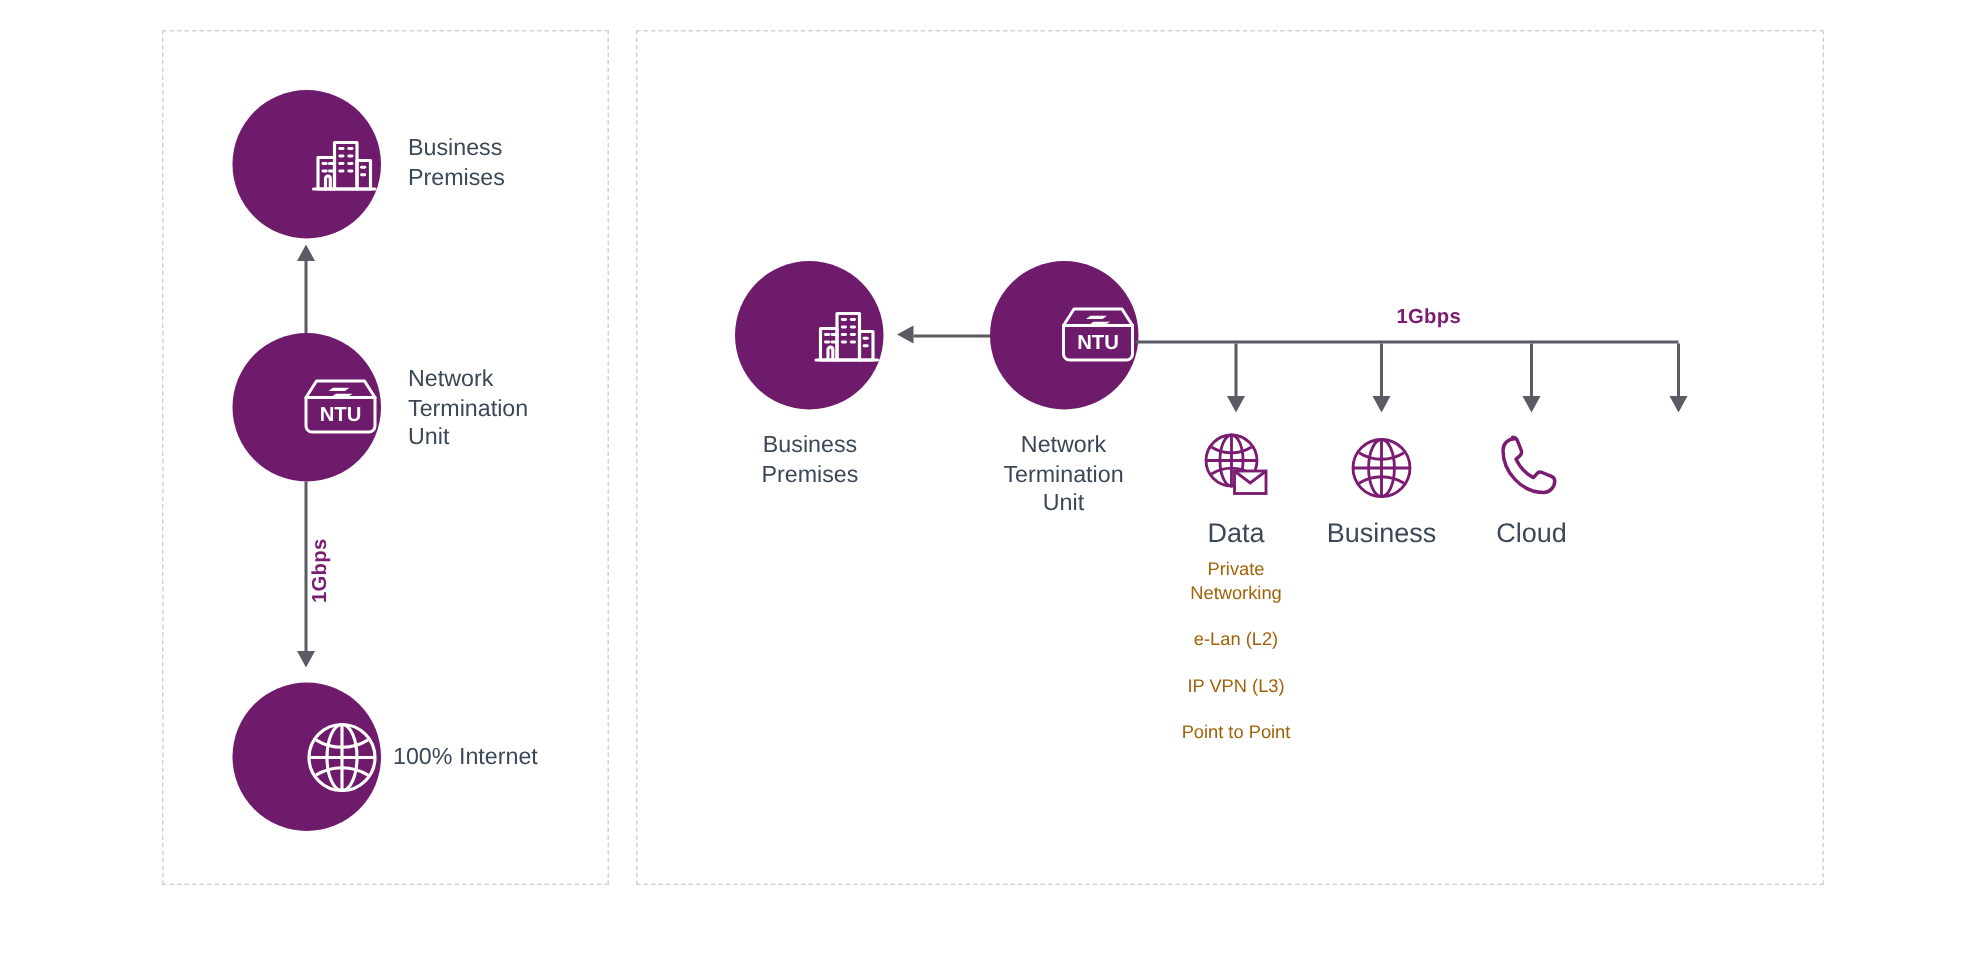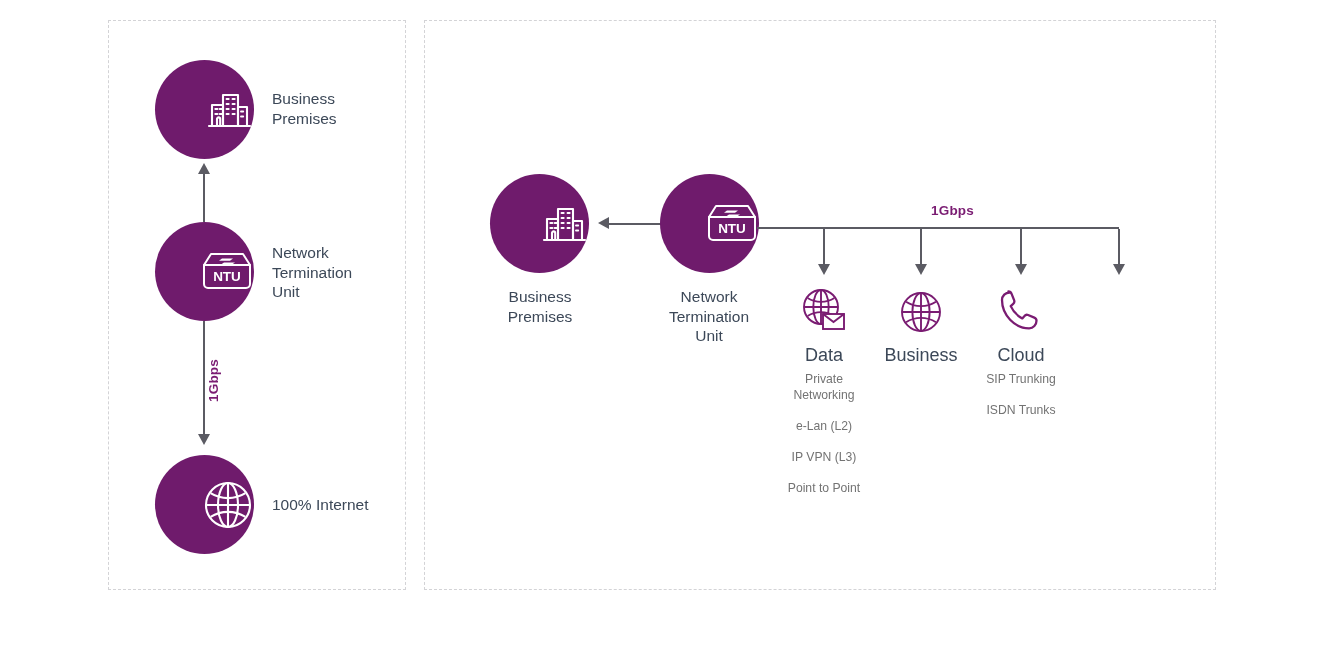--- a/index.html
+++ b/index.html
@@ -108,21 +108,21 @@
     align-items: center;
     justify-content: center;
   }
   .service-title {
     color: #3C4858;
     font-size: 18px;
     line-height: 20px;
     margin-top: 4px;
   }
   .service-sub {
-    color: #737373;
+    color: #a16207;
     font-size: 12.2px;
     line-height: 15.5px;
     margin-top: 7px;
     white-space: pre-line;
   }
 </style>
 </head>
 <body>
 
 <div id="stage">
@@ -187,21 +187,21 @@
       <svg width="52" height="52" viewBox="0 0 52 52" fill="none" stroke="#ffffff" stroke-width="2.1">
         <circle cx="26" cy="26" r="22"></circle>
         <ellipse cx="26" cy="26" rx="10" ry="22"></ellipse>
         <path d="M4 26 h44"></path>
         <path d="M8.6 14.2 a33 33 0 0 0 34.8 0"></path>
         <path d="M8.6 37.8 a33 33 0 0 1 34.8 0"></path>
         <path d="M26 4 v44"></path>
       </svg>
     </span>
   </div>
-  <div class="node-label" style="left:272px; top:495px; width:150px;">100% Internet</div>
+  <div class="node-label" style="left:262px; top:495px; width:150px;">100% Internet</div>
 
   <div class="node-circle" style="left:490px; top:174px; width:99px; height:99px;">
     <span>
       <svg width="50" height="50" viewBox="0 0 50 50" fill="none" stroke="#ffffff" stroke-width="2.1" stroke-linejoin="round" stroke-linecap="round">
         <path d="M19 10 h15 v31 h-15 z"></path>
         <path d="M8 20 h11 v21 h-11 z"></path>
         <path d="M34 22 h9 v19 h-9 z"></path>
         <path d="M5 41 h41"></path>
         <g stroke-width="1.9">
           <path d="M22.5 14 h2.2"></path>
@@ -303,19 +303,16 @@
       <svg width="50" height="50" viewBox="0 0 50 50" fill="none" stroke="#7A1C72" stroke-width="2.3" stroke-linejoin="round" stroke-linecap="round">
         <path d="M13.5 5.5 c-4 0 -7.5 3.3 -7.5 7.6 c0 14.8 12.6 28.2 27.1 28.2
                  c4.2 0 7.4 -3.6 7.4 -7.6 c0 -1.6 -1 -2.6 -2.2 -3.1
                  l-6.2 -2.6 c-1.3 -0.5 -2.7 -0.2 -3.6 0.9 l-2.2 2.5
                  c-5 -2.6 -9.2 -7 -11.6 -12.3 l2.5 -2.2
                  c1.1 -1 1.4 -2.5 0.9 -3.8 l-2.5 -6.3
                  c-0.5 -1.3 -1.6 -2.3 -3.2 -2.3 z"></path>
       </svg>
     </div>
     <div class="service-title">Cloud</div>
-    <div class="service-sub">SIP Trunking
-
-ISDN Trunks</div>
   </div>
 
 
 </div>
 
 </body></html>

